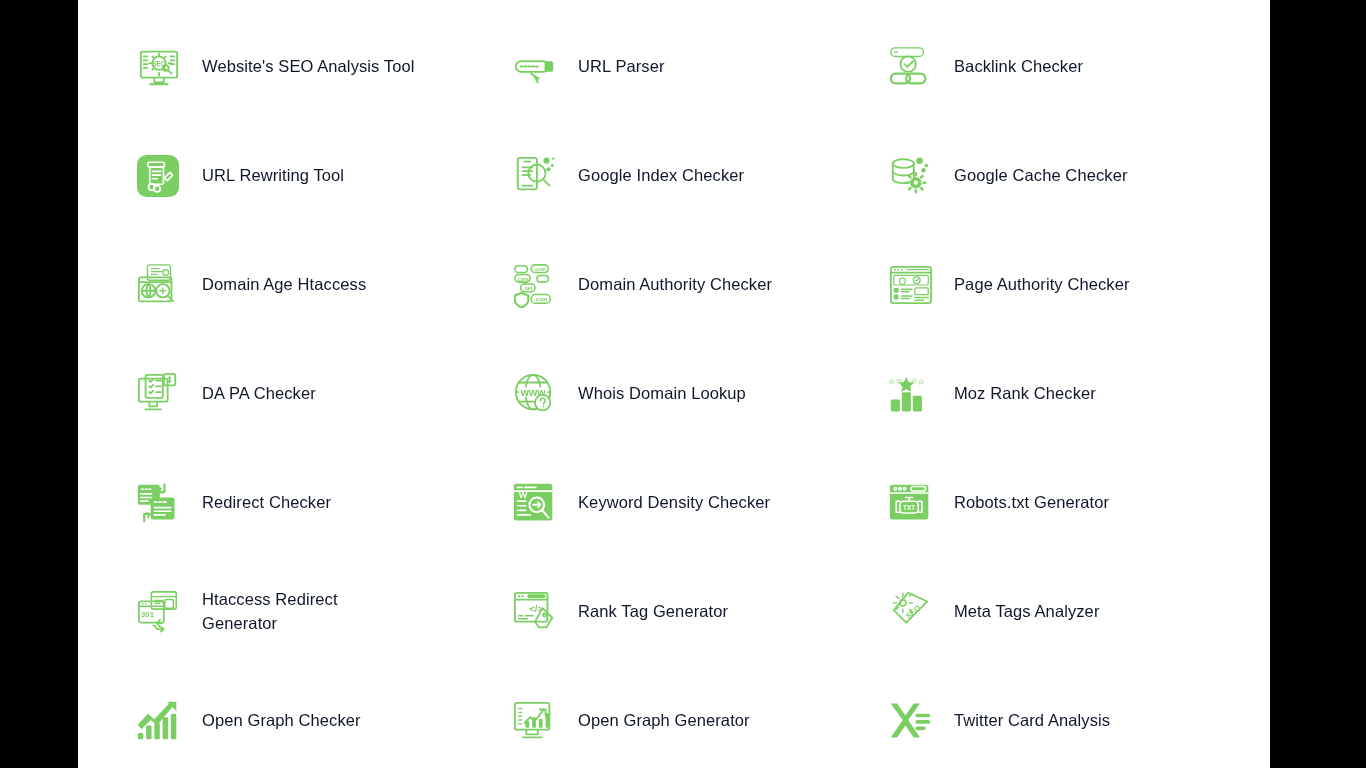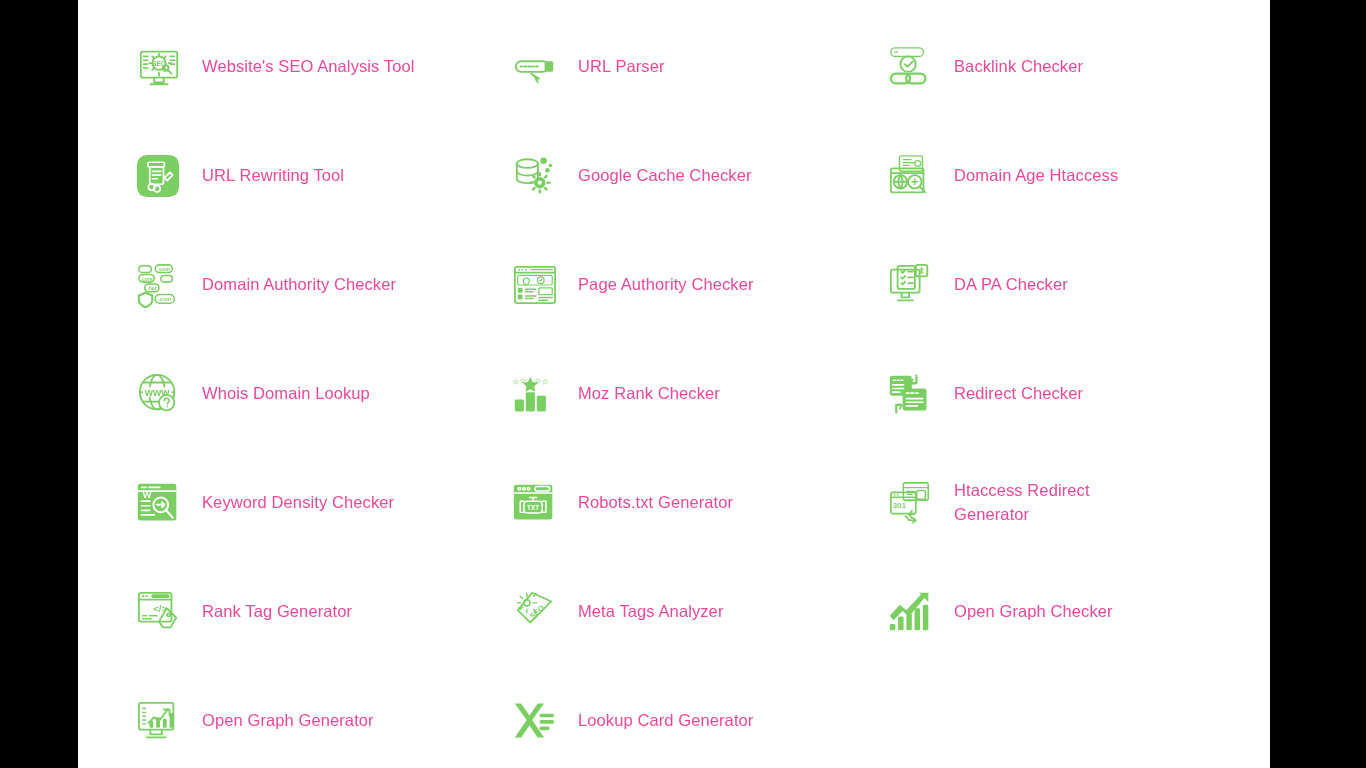--- a/index.html
+++ b/index.html
@@ -42,21 +42,21 @@
   .icon-wrap {
     flex: 0 0 52px;
     width: 52px; height: 52px;
     display: flex;
     align-items: center;
   }
   .icon-wrap svg { display: block; }
   .tool-label {
     font-size: 16.5px;
     line-height: 1.45;
-    color: #ec4899;
+    color: #0f172a;
     letter-spacing: 0.1px;
     max-width: 215px;
   }
 </style>
 </head>
 <body>
 
 <div id="stage">
   <div id="content">
     <div id="grid">
@@ -107,20 +107,36 @@
       <rect x="13" y="9" width="18" height="5" rx="1.5"></rect>
       <rect x="15" y="14" width="15" height="19" rx="2"></rect>
       <path d="M18 19h9M18 23h9M18 27h5"></path>
       <path d="M31 26l6-6 3 3-6 6z"></path>
       <circle cx="17" cy="36" r="3.4"></circle>
                 <circle cx="23" cy="38" r="3.4"></circle>
     </g>
             </svg>
           </span>
           <span class="tool-label">URL Rewriting Tool</span>
+        </div>
+        <div class="tool">
+          <span class="icon-wrap">
+            <svg width="46" height="46" viewBox="0 0 48 48" fill="none" stroke="#7bcf62" stroke-width="1.9" stroke-linecap="round" stroke-linejoin="round">
+    <rect x="6" y="5" width="20" height="33" rx="2.5"></rect>
+    <path d="M13 9h6M11 34h10"></path>
+    <path d="M11 15h10M11 19h10M11 23h8"></path>
+    <circle cx="26" cy="21" r="9"></circle>
+    <path d="M32.5 27.5L39 34"></path>
+    <circle cx="36" cy="8" r="3.2" fill="#7bcf62" stroke="none"></circle>
+    <circle cx="42" cy="13" r="1.6" fill="#7bcf62" stroke="none"></circle>
+    <circle cx="38" cy="17" r="2.2" fill="#7bcf62" stroke="none"></circle>
+    <circle cx="43" cy="6" r="1.2" fill="#7bcf62" stroke="none"></circle>
+            </svg>
+          </span>
+          <span class="tool-label">Google Index Checker</span>
         </div>
         <div class="tool">
           <span class="icon-wrap">
             <svg width="46" height="46" viewBox="0 0 48 48" fill="none" stroke="#7bcf62" stroke-width="1.9" stroke-linecap="round" stroke-linejoin="round">
     <ellipse cx="16" cy="11" rx="11" ry="4.5"></ellipse>
     <path d="M5 11v8c0 2.5 5 4.5 11 4.5s11-2 11-4.5v-8"></path>
     <path d="M5 19v8c0 2.5 5 4.5 11 4.5s11-2 11-4.5v-8"></path>
     <circle cx="29" cy="31" r="6" fill="#7bcf62" stroke="none"></circle>
     <circle cx="29" cy="31" r="2.2" fill="#ffffff" stroke="none"></circle>
     <path d="M29 23v-2M29 41v-2M21 31h-2M39 31h-2M23.5 25.5l-1.5-1.5M34.5 36.5l1.5 1.5M23.5 36.5l-1.5 1.5M34.5 25.5l1.5-1.5" stroke-width="2.6"></path>
@@ -378,17 +394,17 @@
           <span class="icon-wrap">
             <svg width="44" height="44" viewBox="0 0 48 48">
     <g fill="#7bcf62">
       <path d="M3 5h7l9 13 9-13h7L22 23l13 19h-7l-9-13-9 13H3l13-19z"></path>
       <rect x="30" y="16" width="16" height="4" rx="2"></rect>
       <rect x="30" y="23" width="16" height="4" rx="2"></rect>
       <rect x="30" y="30" width="11" height="4" rx="2"></rect>
     </g>
             </svg>
           </span>
-          <span class="tool-label">Lookup Card Generator</span>
+          <span class="tool-label">Twitter Card Analysis</span>
         </div>
       </div>
   </div>
 </div>
 
 </body></html>

